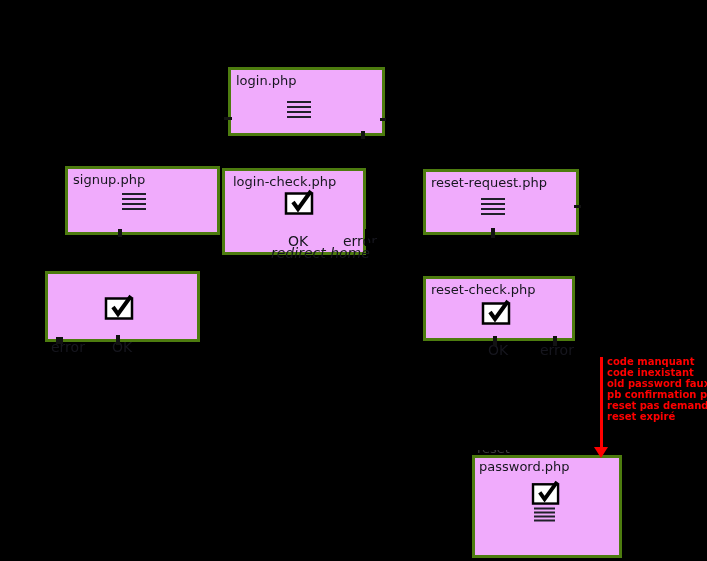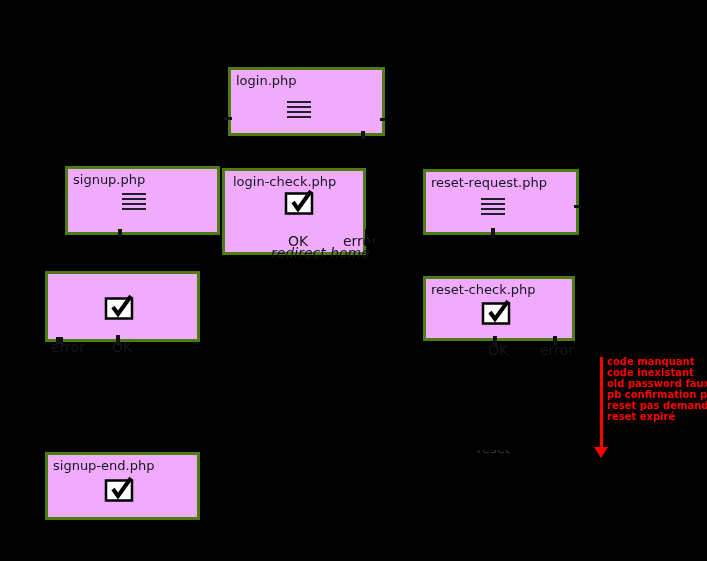--- a/index.html
+++ b/index.html
@@ -96,30 +96,40 @@
     <span class="icon" style="left:55px;top:19px;">
       <svg width="32" height="27" viewBox="0 0 32 27">
           <rect x="2" y="5.5" width="26" height="20" fill="#ffffff" stroke="#000" stroke-width="2.5"></rect>
           <path d="M9 14 L14 21 L27 3" fill="none" stroke="#000" stroke-width="4"></path>
         </svg>
     </span>
     <span class="lbl" style="left:62px;top:46px;">OK</span>
     <span class="lbl" style="left:114px;top:46px;">error</span>
   </div>
 
-  <div class="node" style="left:45px;top:452px;width:155px;height:68px;">
-    <div class="node-title">signup-end.php</div>
-    <span class="icon" style="left:56px;top:20px;">
-      <svg width="32" height="27" viewBox="0 0 32 27">
+
+  <div class="node" style="left:472px;top:455px;width:150px;height:103px;">
+    <div class="node-title" style="left:4px;top:1px;">password.php</div>
+    <span class="icon" style="left:56px;top:21px;">
+      <svg width="31" height="26" viewBox="0 0 32 27">
           <rect x="2" y="5.5" width="26" height="20" fill="#ffffff" stroke="#000" stroke-width="2.5"></rect>
           <path d="M9 14 L14 21 L27 3" fill="none" stroke="#000" stroke-width="4"></path>
         </svg>
     </span>
+    <span class="icon" style="left:58px;top:49px;">
+      <svg width="23" height="15" viewBox="0 0 23 15">
+          <g stroke="#20202a" stroke-width="2">
+            <line x1="1" y1="1.5" x2="22" y2="1.5"></line>
+            <line x1="1" y1="5.5" x2="22" y2="5.5"></line>
+            <line x1="1" y1="9.5" x2="22" y2="9.5"></line>
+            <line x1="1" y1="13.5" x2="22" y2="13.5"></line>
+          </g>
+        </svg>
+    </span>
   </div>
-
 
   <div class="clip-title" style="left:477px;top:450px;width:42px;height:8px;">
     <div>reset-</div>
   </div>
 
   <div class="frag z-top" style="left:224px;top:117px;width:8px;height:3px;"></div>
   <div class="frag z-top" style="left:380px;top:118px;width:6px;height:3px;"></div>
   <div class="frag z-top" style="left:361px;top:131px;width:4px;height:8px;"></div>
   <div class="frag z-top" style="left:118px;top:229px;width:4px;height:8px;"></div>
   <div class="frag on-blue z-top" style="left:365px;top:229px;width:3px;height:17px;"></div>

